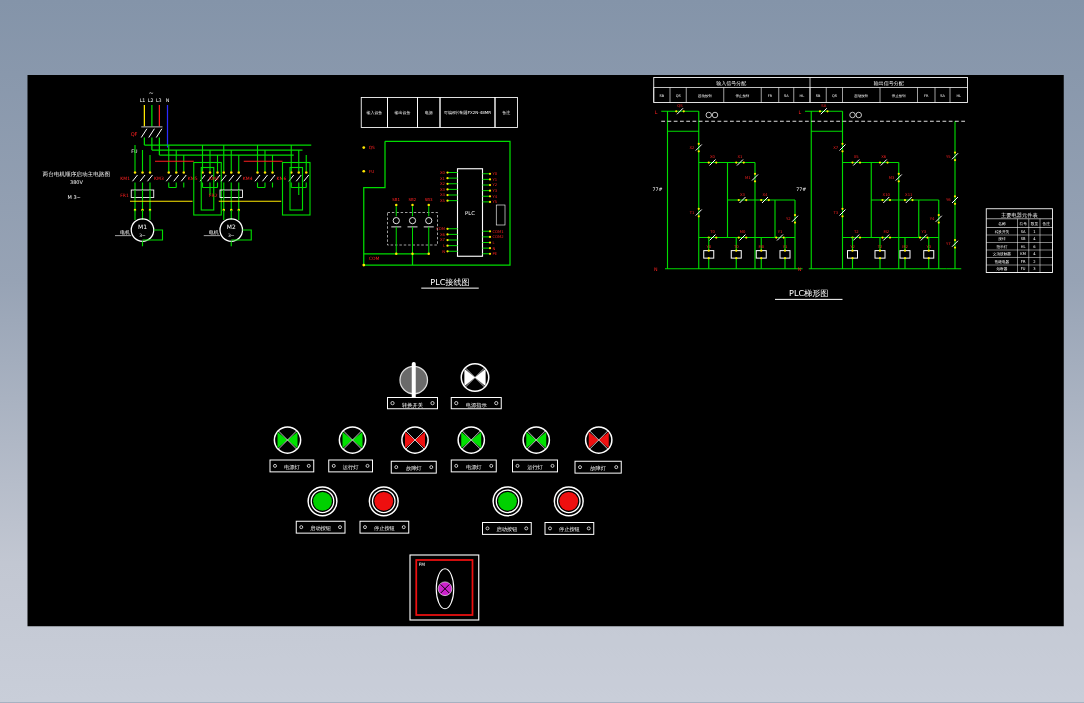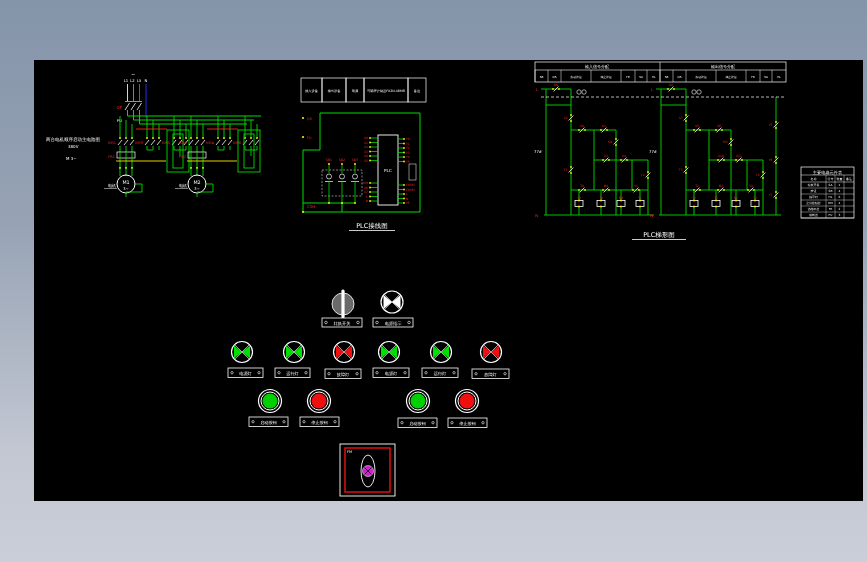--- a/index.html
+++ b/index.html
@@ -1,21 +1,21 @@
 <!DOCTYPE html>
 <html><head>
 <meta charset="utf-8">
 <style>
   html,body{margin:0;padding:0;}
   body{
     width:867px;height:562px;overflow:hidden;
     background:linear-gradient(180deg,#8494a9 0%,#97a3b5 40%,#c2c7d2 80%,#c9ced9 100%);
     font-family:"DejaVu Sans",sans-serif;
   }
-  #canvas-wrap{position:absolute;left:16px;top:0;width:745px;height:562px;text-align:center;}
+  #canvas-wrap{position:absolute;left:4px;top:0;width:745px;height:562px;text-align:center;}
   svg text{font-family:"DejaVu Sans",sans-serif;}
 </style>
 </head>
 <body>
 
 <div id="canvas-wrap">
 <svg id="scene" width="867" height="562" viewBox="0 0 867 562">
 
   <rect x="18" y="60" width="829" height="441" fill="#000000"></rect>
 

